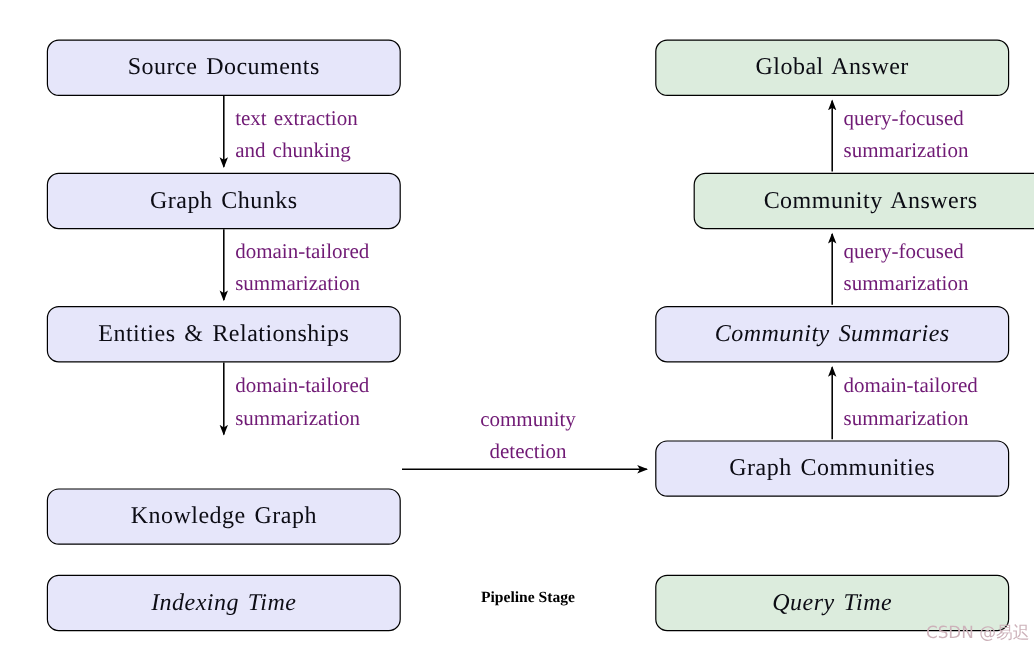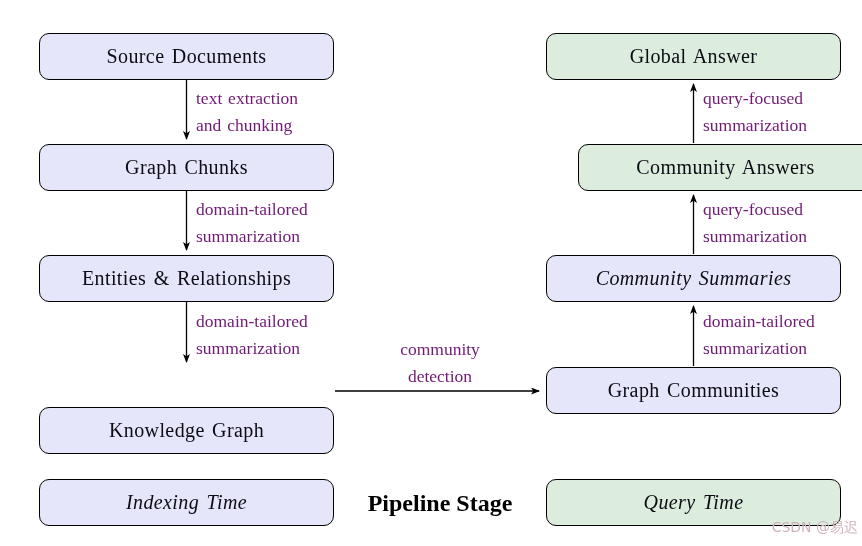--- a/index.html
+++ b/index.html
@@ -58,21 +58,21 @@
   .el-5  { left: 703px; top: 196px; }
   .el-6  { left: 703px; top: 85px;  }
 
   .stage-label {
     position: absolute;
     left: 334px;
     top: 490px;
     width: 212px;
     text-align: center;
     font-weight: bold;
-    font-size: 24px;
+    font-size: 13px;
     color: #000000;
   }
 
   .arrows-layer {
     position: absolute;
     left: 0; top: 0;
     width: 862px;
     height: 546px;
     pointer-events: none;
   }

